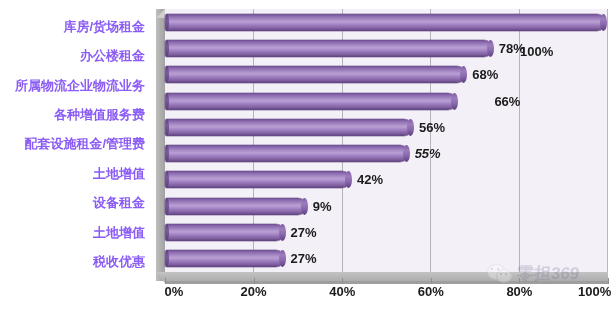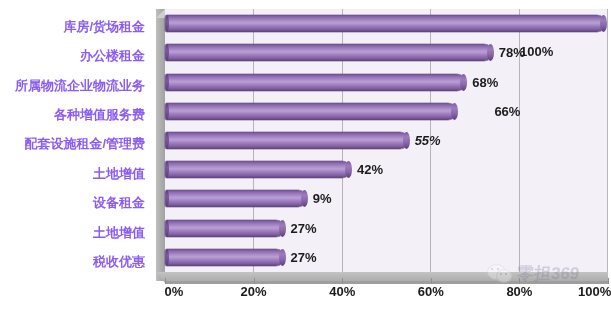--- a/index.html
+++ b/index.html
@@ -178,20 +178,26 @@
       <span class="bar-value" style="left:calc(68% + 6px);">68%</span>
     </div>
 
     <div class="bar-row">
       <div class="bar" style="width:66%">
         <span class="bar-cap-left"></span>
       </div>
       <span class="bar-value" style="left:calc(66% + 6px);margin-left:31px;">66%</span>
     </div>
 
+    <div class="bar-row">
+      <div class="bar" style="width:56%">
+        <span class="bar-cap-left"></span>
+      </div>
+      <span class="bar-value" style="left:calc(56% + 6px);">56%</span>
+    </div>
 
     <div class="bar-row">
       <div class="bar" style="width:55%">
         <span class="bar-cap-left"></span>
       </div>
       <span class="bar-value" style="left:calc(55% + 6px);font-style:italic;">55%</span>
     </div>
 
     <div class="bar-row">
       <div class="bar" style="width:42%">

